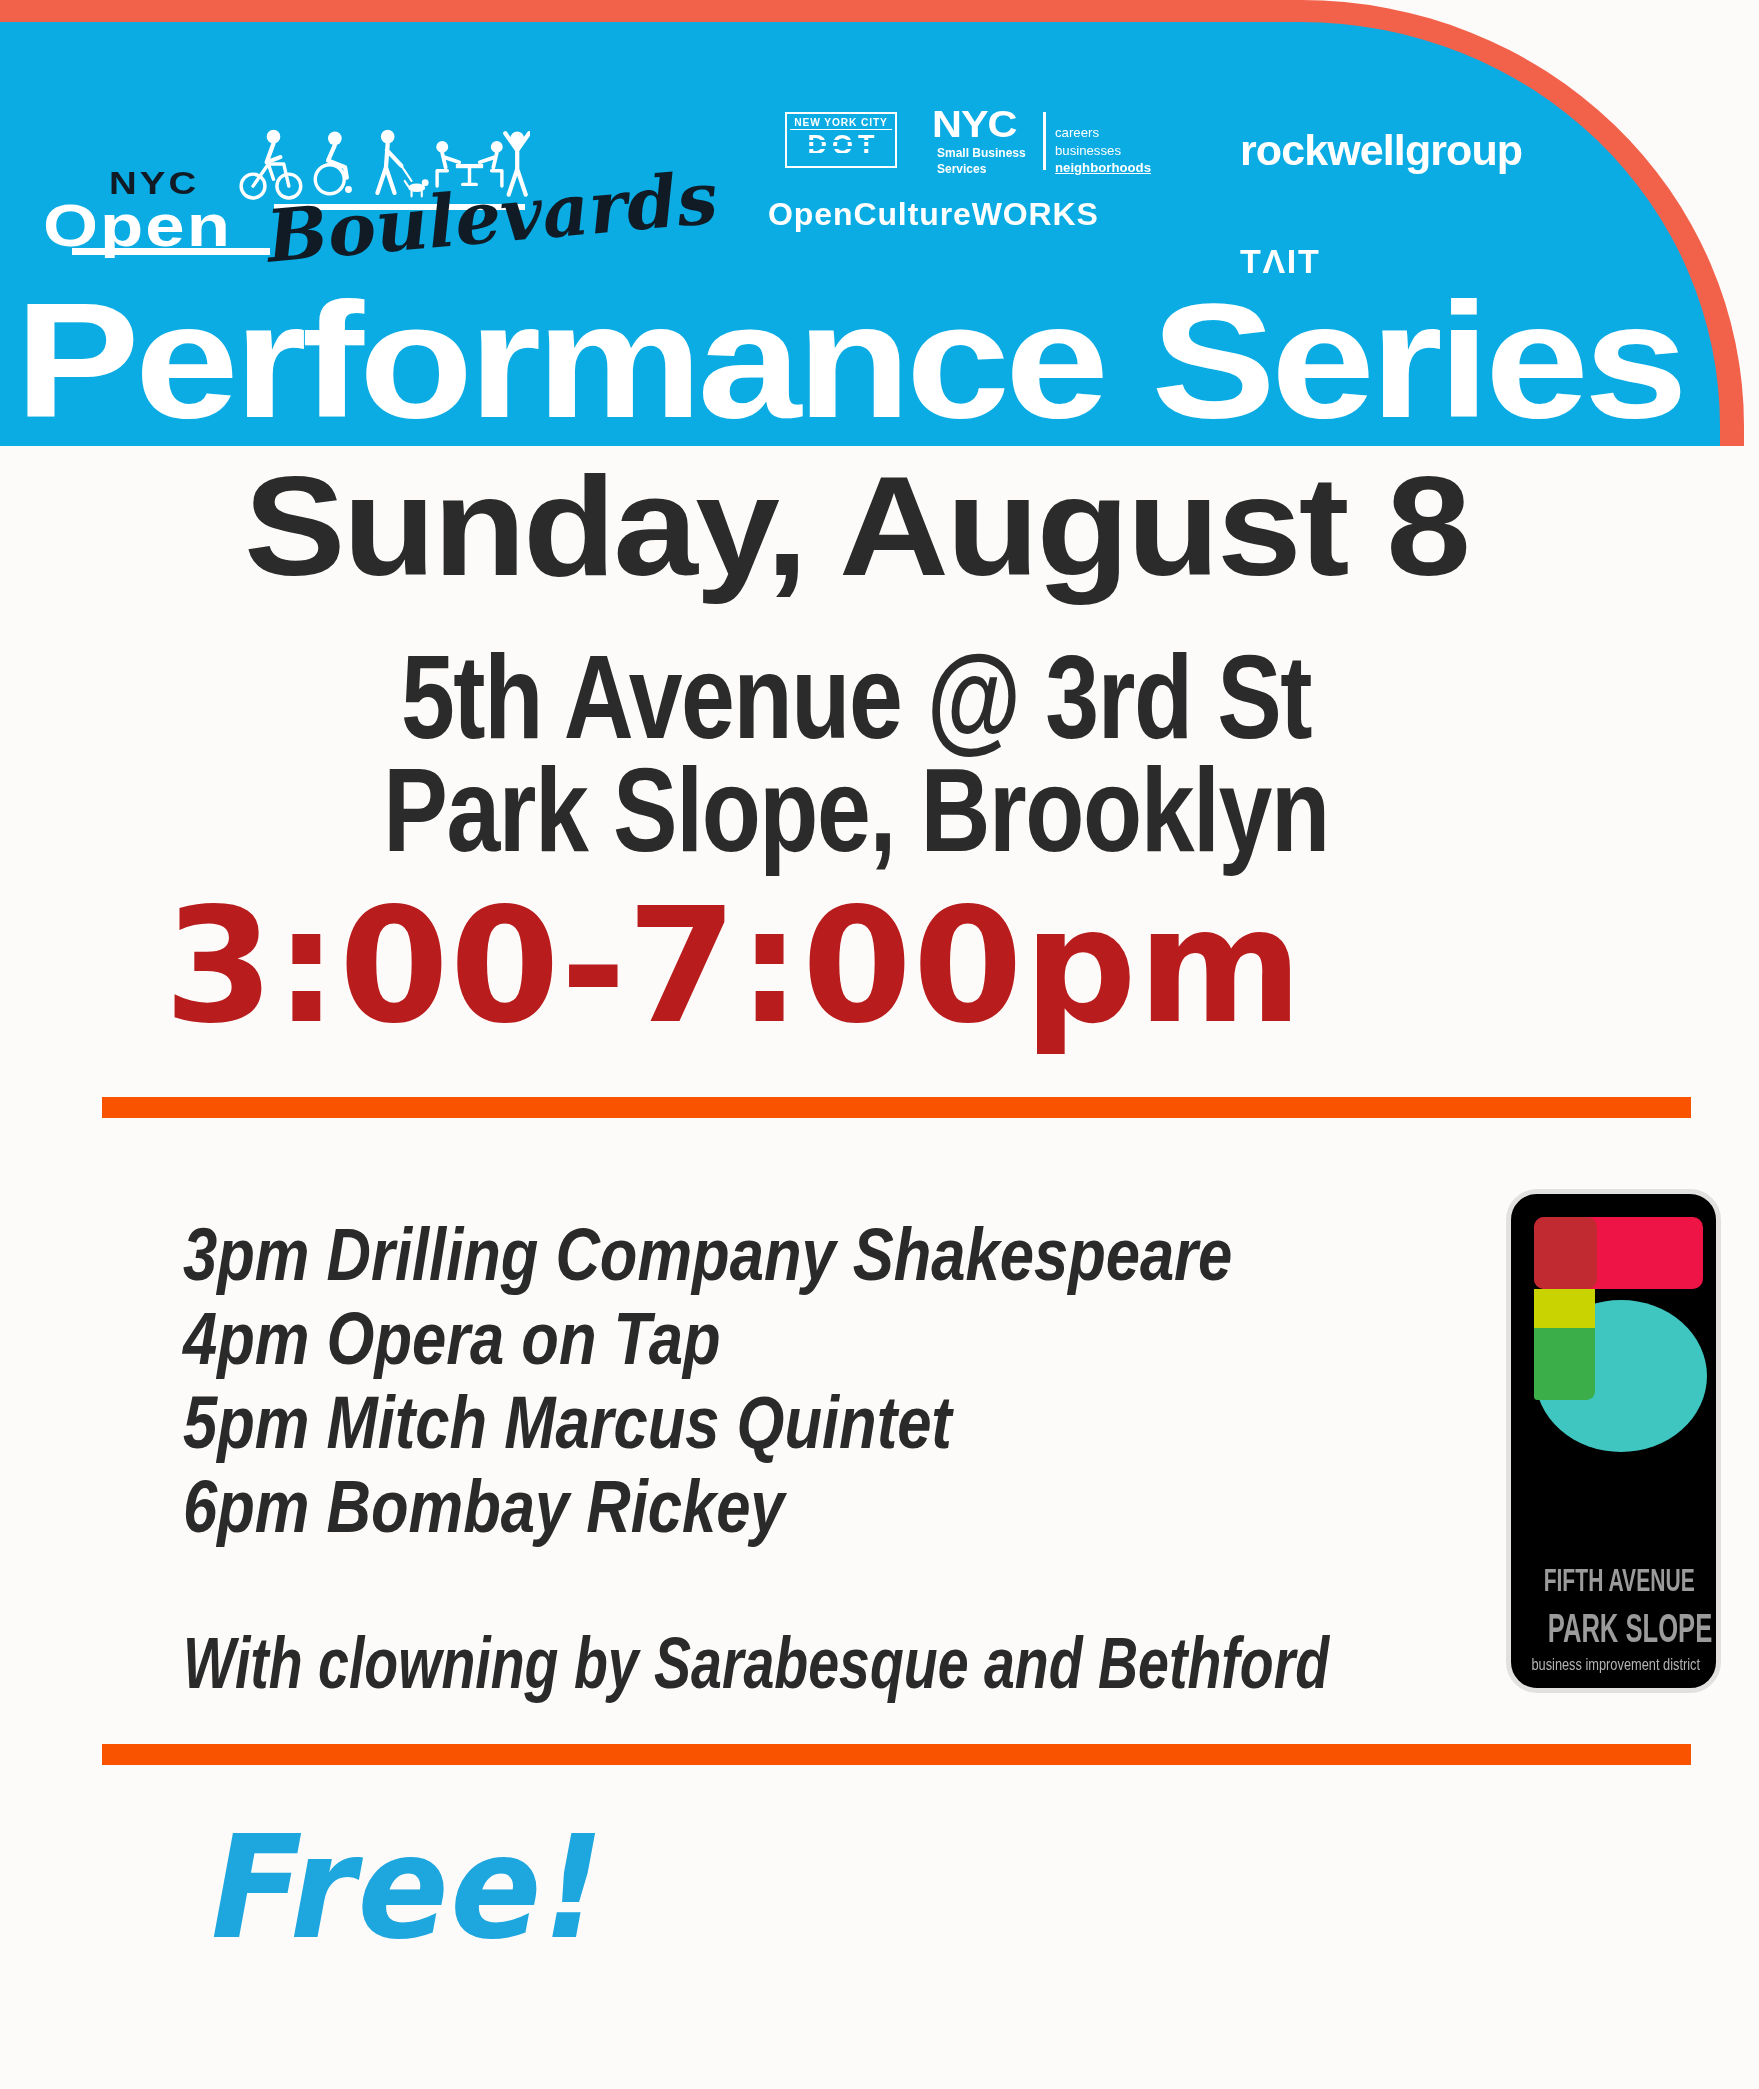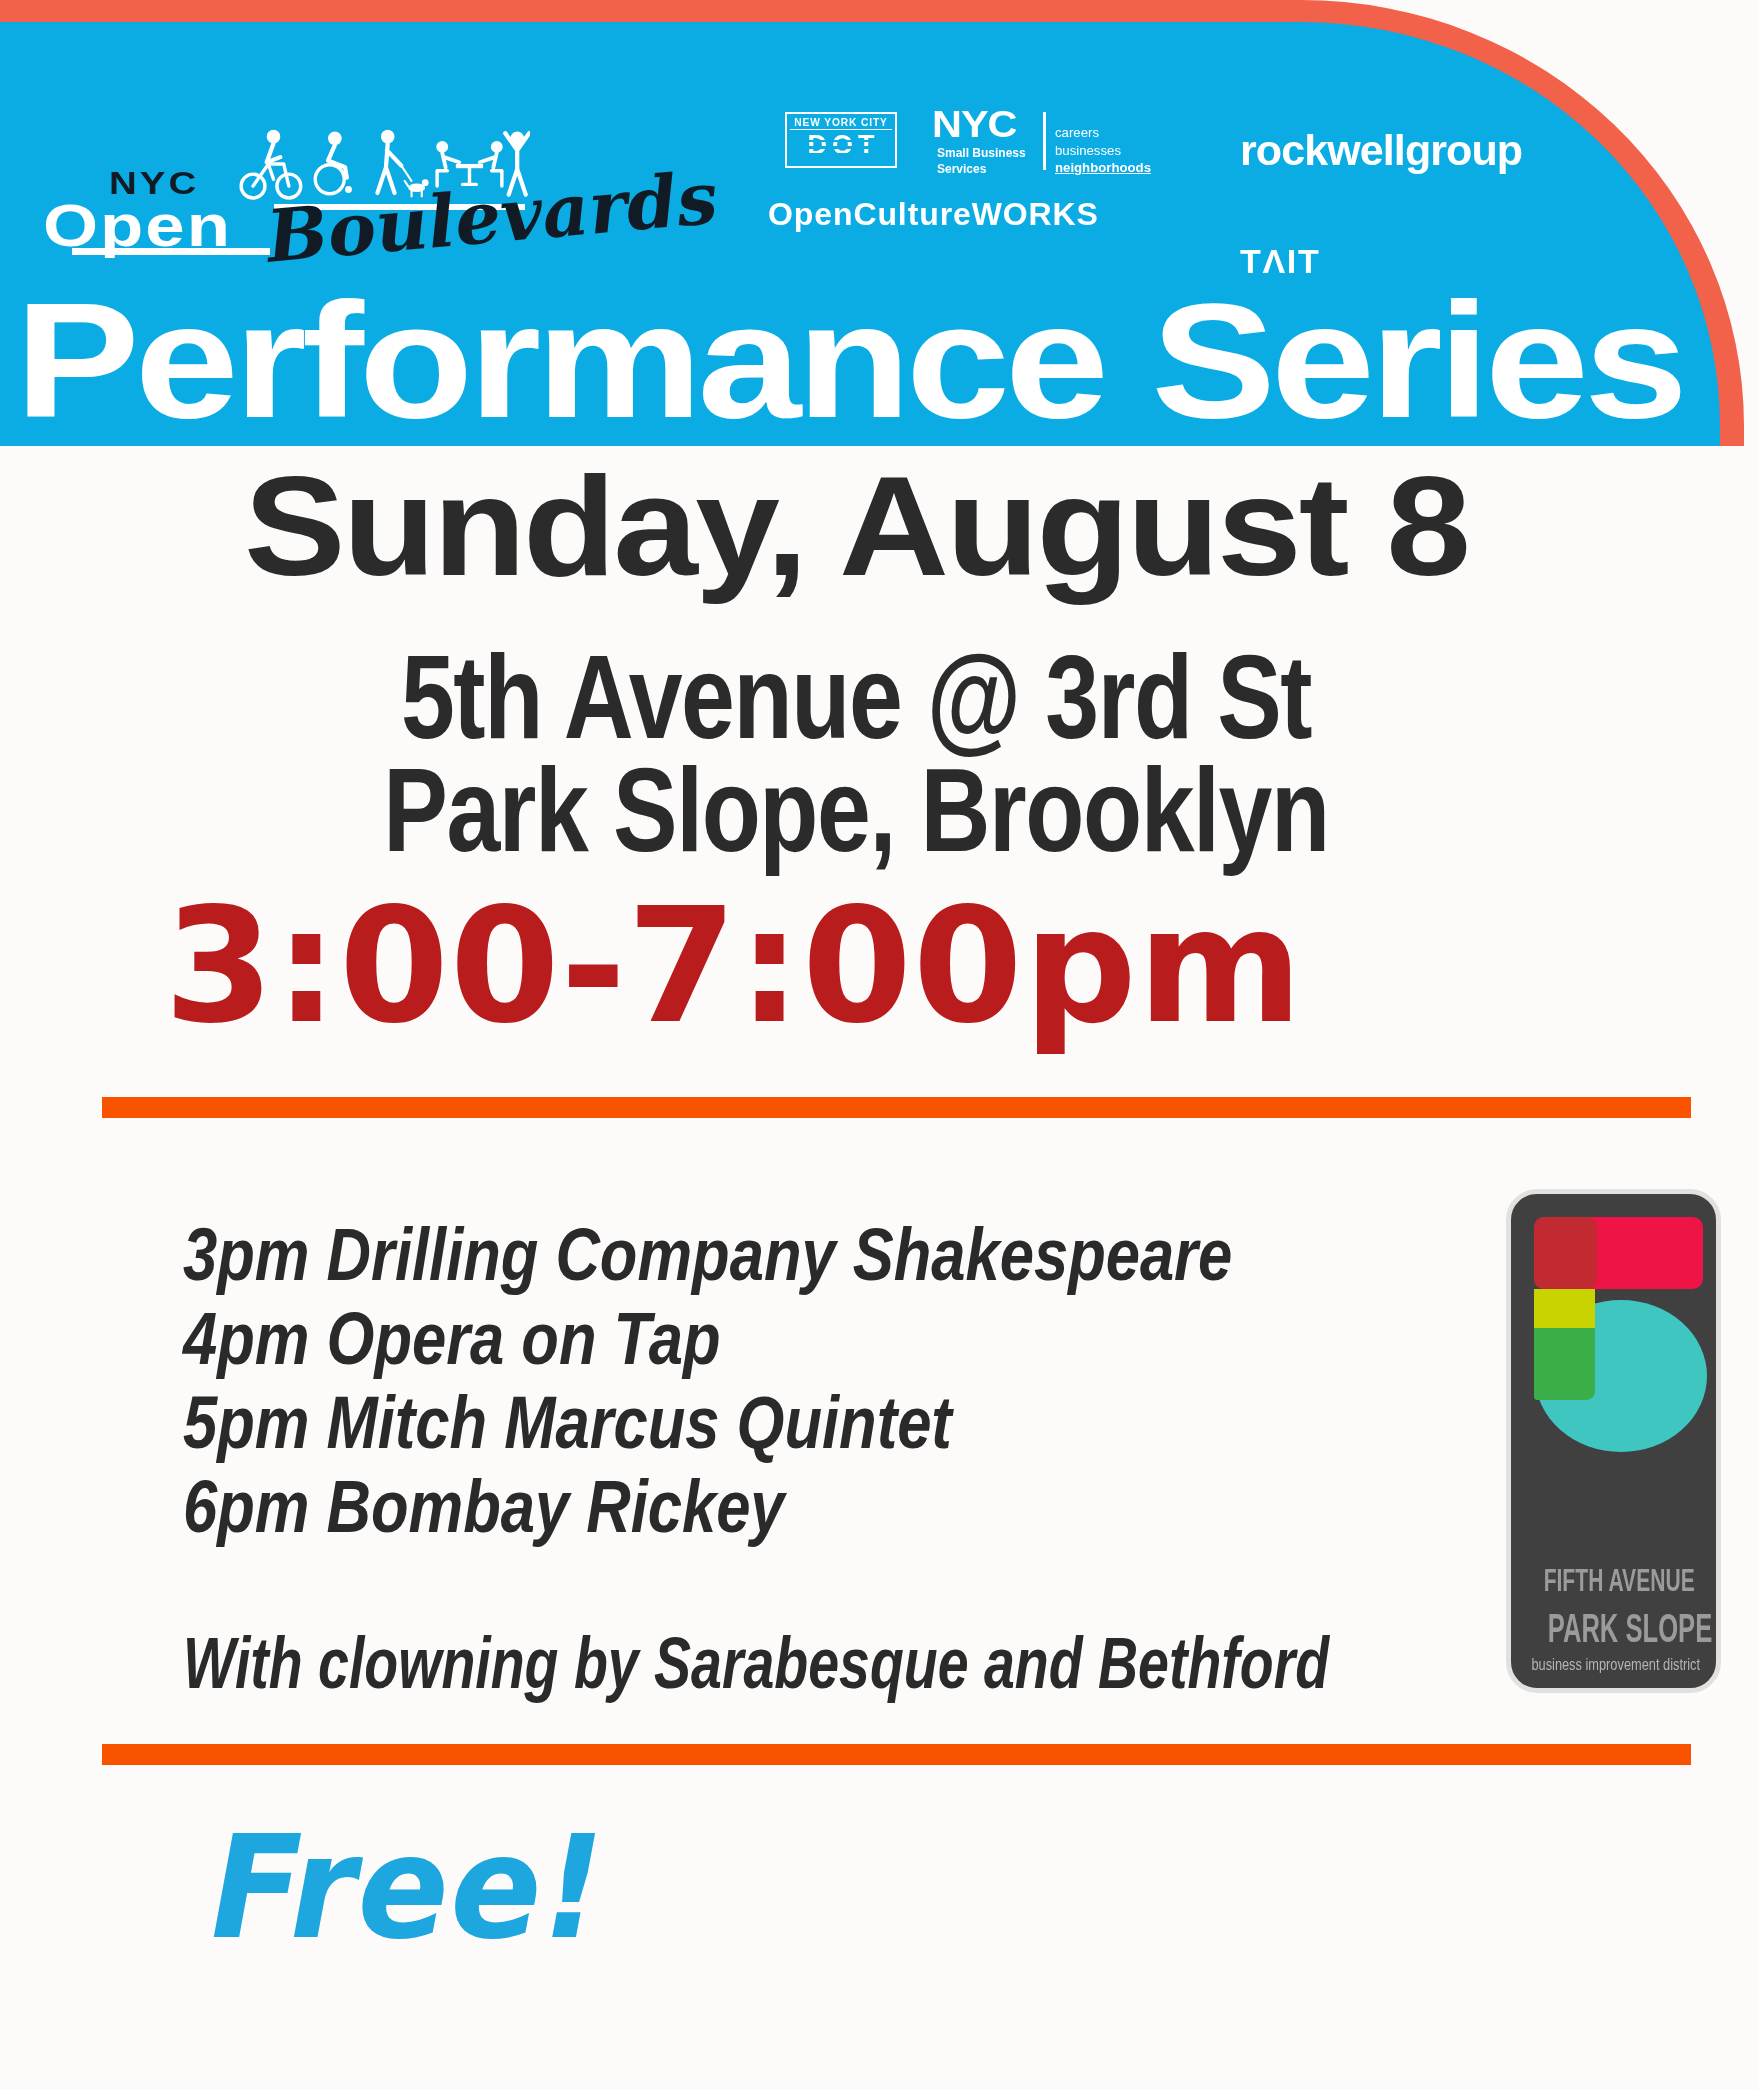--- a/index.html
+++ b/index.html
@@ -60,21 +60,21 @@
   .divider-bottom{top:1744px;}
 
   
   .events{position:absolute;left:183px;top:1212px;color:#2A2A2A;font-weight:700;font-style:italic;
           font-size:75px;line-height:84px;transform:scaleX(0.82);transform-origin:left top;white-space:nowrap;}
   .clowning{position:absolute;left:183px;top:1621px;color:#2A2A2A;font-weight:700;font-style:italic;
             font-size:73px;line-height:84px;transform:scaleX(0.76);transform-origin:left top;white-space:nowrap;}
 
   
   .bid-card{position:absolute;left:1506px;top:1189px;width:215px;height:504px;box-sizing:border-box;
-            background:#404040;border:5.1px solid #E3E1DF;border-radius:31px;}
+            background:#000000;border:5.1px solid #E3E1DF;border-radius:31px;}
   .bid-card .shape{position:absolute;}
   .s-teal{left:24px;top:106px;width:172px;height:152px;border-radius:50%;background:#3FC6C0;}
   .s-green{left:23px;top:134px;width:61px;height:72px;background:#3BAE49;border-radius:0 0 8.5px 3.4px;}
   .s-yellow{left:23px;top:95px;width:61px;height:39px;background:#C9D301;}
   .s-red{left:23px;top:23px;width:169px;height:72px;background:#EE1446;border-radius:10.2px;}
   .s-darkred{left:23px;top:23px;width:63px;height:72px;background:#C12A30;border-radius:10.2px;}
   .bid-text{position:absolute;left:0;width:204px;text-align:center;color:#9B9B9B;line-height:1;
             font-weight:600;white-space:nowrap;}
   .bid-l1{top:371px;font-size:31px;transform:scaleX(0.68);transform-origin:center top;}
   .bid-l2{top:414px;font-size:40px;transform:scaleX(0.64);transform-origin:center top;}

